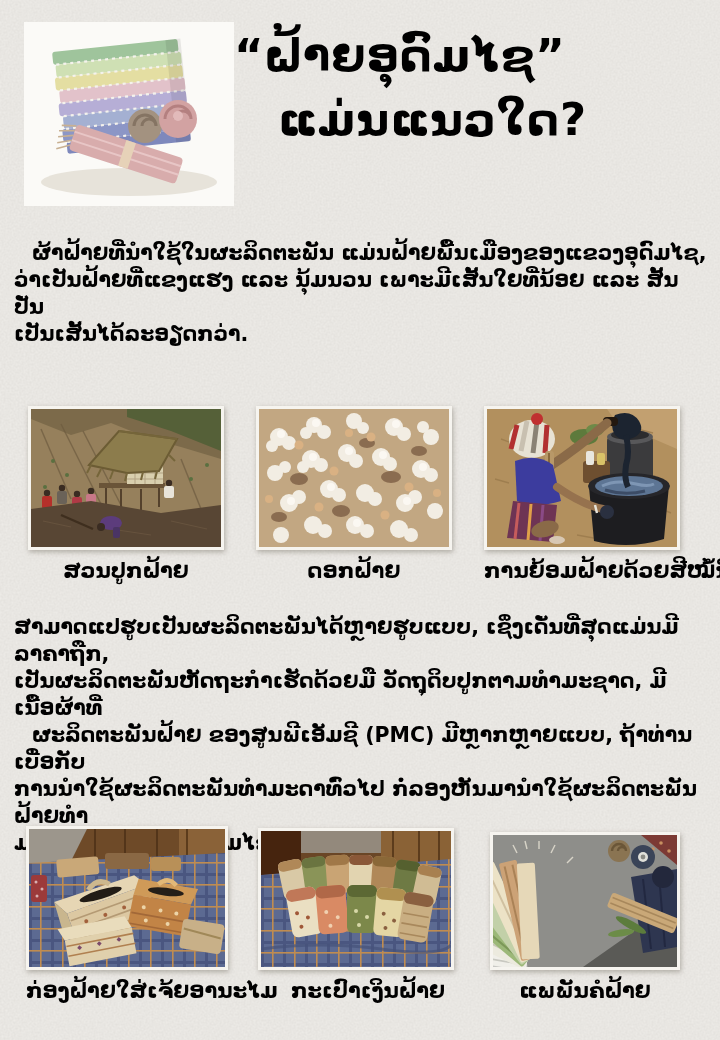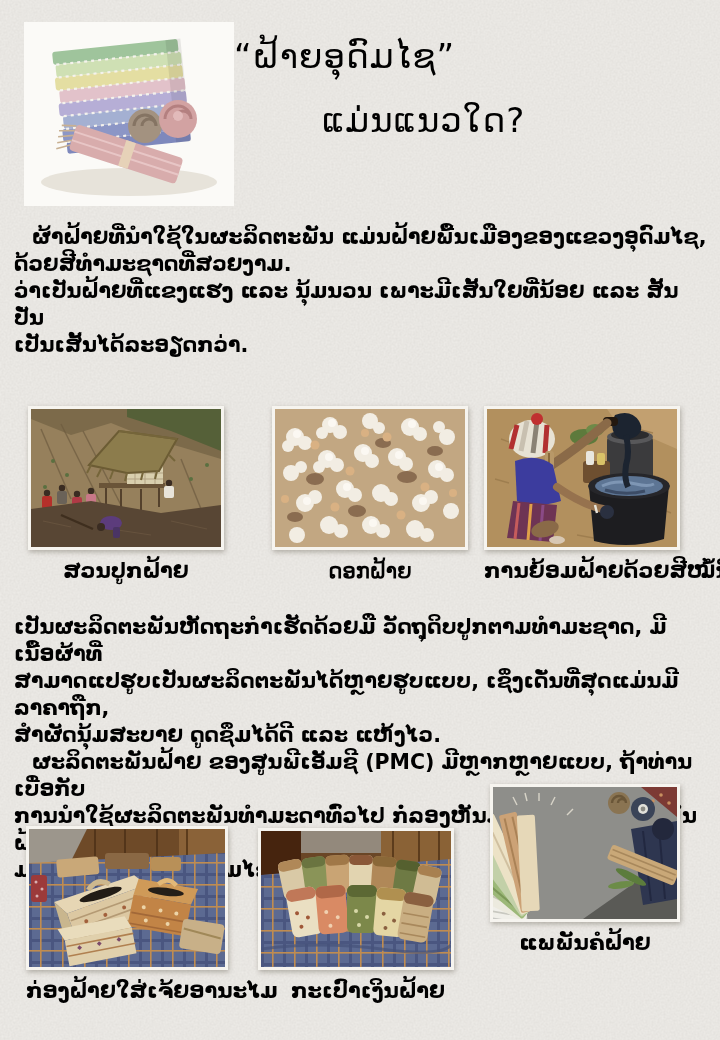--- a/index.html
+++ b/index.html
@@ -3,35 +3,35 @@
 <meta charset="utf-8">
 <style>
   html,body{margin:0;padding:0;}
   .page{
     position:relative;width:720px;height:1040px;overflow:hidden;
     background:#efede9;color:#000;
     font-family:"DejaVu Sans","Liberation Sans",sans-serif;
   }
   .texture{position:absolute;left:0;top:0;z-index:0;pointer-events:none;}
   .layer{position:absolute;z-index:1;}
-  .title{left:234px;top:24px;width:480px;font-weight:400;font-size:34px;line-height:64px;letter-spacing:1px;}
-  .title .l2{margin-left:88px;}
+  .title{left:234px;top:24px;width:480px;font-weight:700;font-size:45px;line-height:64px;letter-spacing:1px;}
+  .title .l2{margin-left:44px;}
   .bodytext{left:14px;width:696px;font-size:20.5px;font-weight:600;line-height:27px;}
-  .bt1{top:224px;}
+  .bt1{top:240px;}
   .bt2{top:614px;}
   .indent{text-indent:18px;}
   .fig{position:absolute;z-index:1;text-align:center;}
   .fig .photo{display:block;background:#fff;border:3px solid #f6f4ef;box-shadow:1px 2px 5px rgba(70,60,45,.35);}
   .caption{font-size:21px;font-weight:700;margin-top:9px;white-space:nowrap;}
   #fig-plantation{left:28px;top:406px;width:196px;}
-  #fig-bolls{left:272px;top:406px;width:196px;font-family:Liberation Serif, serif;}
+  #fig-bolls{left:256px;top:406px;width:196px;}
   #fig-dye{left:484px;top:406px;width:196px;}
   #fig-boxes{left:26px;top:826px;width:202px;}
   #fig-wallets{left:258px;top:828px;width:220px;}
-  #fig-scarves{left:490px;top:784px;width:190px;}
+  #fig-scarves{left:490px;top:832px;width:190px;}
   #hero{left:24px;top:22px;}
 </style>
 </head>
 <body>
 
 <div class="page">
 
   <svg class="texture" width="720" height="1040" aria-hidden="true">
     <filter id="grain">
         <feTurbulence type="fractalNoise" baseFrequency="0.5" numOctaves="3" stitchTiles="stitch"></feTurbulence>
@@ -87,21 +87,20 @@
     </svg>
   </div>
 
   <div class="layer title">
     <div>“ຝ້າຍອຸດົມໄຊ”</div>
     <div class="l2">ແມ່ນແນວໃດ?</div>
   </div>
 
   <div class="layer bodytext bt1">
     <div class="indent">ຜ້າຝ້າຍທີ່ນໍາໃຊ້ໃນຜະລິດຕະພັນ ແມ່ນຝ້າຍພື້ນເມືອງຂອງແຂວງອຸດົມໄຊ,</div>
-    <div>ດ້ວຍສີທໍາມະຊາດທີ່ສວຍງາມ.</div>
     <div>ວ່າເປັນຝ້າຍທີ່ແຂງແຮງ ແລະ ນຸ້ມນວນ ເພາະມີເສັ້ນໃຍທີ່ນ້ອຍ ແລະ ສັ້ນ ປັ່ນ</div>
     <div>ເປັນເສັ້ນໄດ້ລະອຽດກວ່າ.</div>
   </div>
 
   <div class="fig" id="fig-plantation">
     <svg class="photo" width="190" height="138" viewBox="0 0 190 138">
       <rect width="190" height="138" fill="#96805c"></rect>
       <polygon points="0,0 190,0 190,50 150,38 120,30 80,14 40,26 0,10" fill="#7c6a4a"></polygon>
       <polygon points="96,0 190,0 190,42 140,22 96,8" fill="#556038"></polygon>
       <g stroke="#6e5c40" stroke-width="1.5" opacity="0.7">
@@ -292,23 +291,22 @@
         <line x1="44" y1="95" x2="41" y2="131" stroke="#e0a048"></line>
         <line x1="56" y1="96" x2="53" y2="132" stroke="#8a4a86"></line>
       </g>
       <ellipse cx="58" cy="120" rx="14" ry="8" fill="#8a6a48" transform="rotate(-15 58 120)"></ellipse>
       <ellipse cx="70" cy="131" rx="8" ry="4" fill="#d8c8b4"></ellipse>
     </svg>
     <div class="caption">ການຍ້ອມຝ້າຍດ້ວຍສີໝໍ້ນິນ</div>
   </div>
 
   <div class="layer bodytext bt2">
+    <div>ສາມາດແປຮູບເປັນຜະລິດຕະພັນໄດ້ຫຼາຍຮູບແບບ, ເຊິ່ງເດັ່ນທີ່ສຸດແມ່ນມີລາຄາຖືກ,</div>
     <div>ເປັນຜະລິດຕະພັນຫັດຖະກໍາເຮັດດ້ວຍມື ວັດຖຸດິບປູກຕາມທໍາມະຊາດ, ມີເນື້ອຜ້າທີ່</div>
-    <div>ສາມາດແປຮູບເປັນຜະລິດຕະພັນໄດ້ຫຼາຍຮູບແບບ, ເຊິ່ງເດັ່ນທີ່ສຸດແມ່ນມີລາຄາຖືກ,</div>
-    <div>ສໍາຜັດນຸ້ມສະບາຍ ດູດຊຶມໄດ້ດີ ແລະ ແຫ້ງໄວ.</div>
     <div class="indent">ຜະລິດຕະພັນຝ້າຍ ຂອງສູນພີເອັມຊີ (PMC) ມີຫຼາກຫຼາຍແບບ, ຖ້າທ່ານເບື່ອກັບ</div>
     <div>ການນໍາໃຊ້ຜະລິດຕະພັນທໍາມະດາທົ່ວໄປ ກໍ່ລອງຫັນມານໍາໃຊ້ຜະລິດຕະພັນຝ້າຍທໍາ</div>
     <div>ມະຊາດ ຂອງແຂວງອຸດົມໄຊເບິ່ງ.</div>
   </div>
 
   <div class="fig" id="fig-boxes">
     <svg class="photo" width="196" height="138" viewBox="0 0 196 138">
       <defs>
         <pattern id="pl4" width="22" height="22" patternUnits="userSpaceOnUse">
           <rect width="22" height="22" fill="#5c6a92"></rect>

